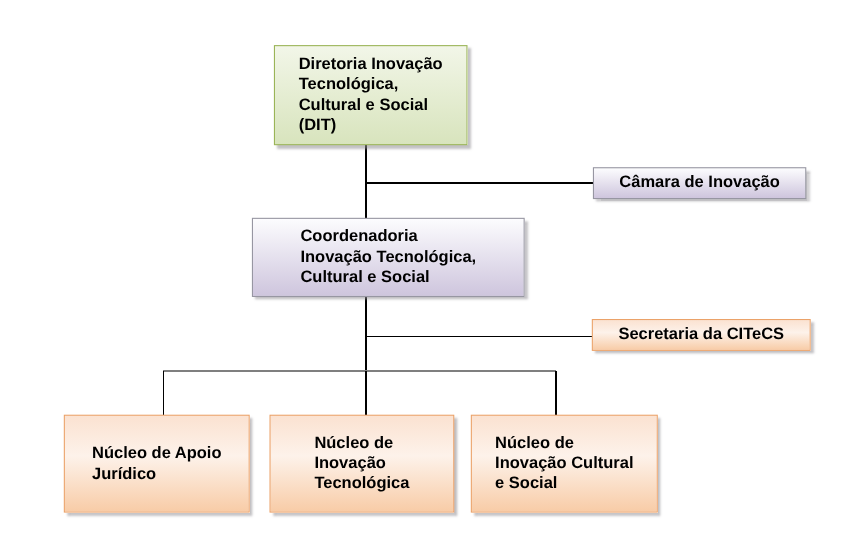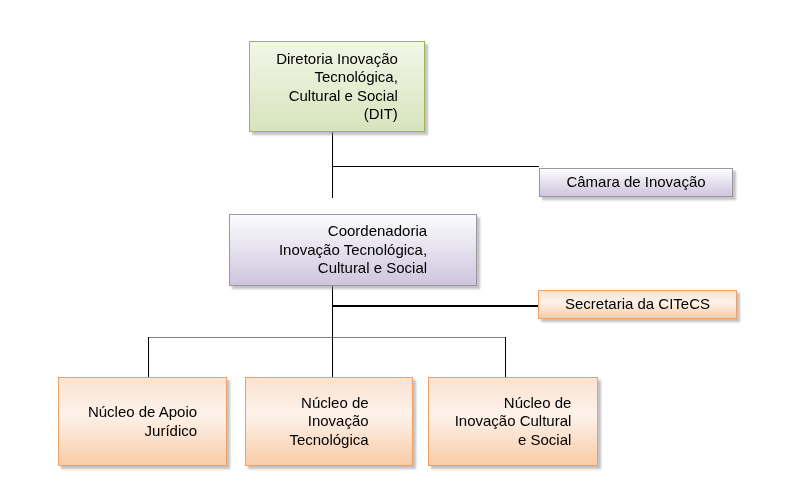--- a/index.html
+++ b/index.html
@@ -29,36 +29,35 @@
   .connectors line.bus {
     stroke: var(--bus-color, #7f7f7f);
     stroke-width: 1.6;
   }
   .node {
     position: absolute;
     box-sizing: border-box;
     display: flex;
     align-items: center;
     justify-content: center;
-    text-align: right;
-    font-weight: normal;
+    text-align: left;
+    font-weight: bold;
     font-size: 15px;
     line-height: 18.5px;
     color: var(--text-color, #000);
     white-space: pre-line;
     box-shadow: 3px 3px 2px rgba(145,143,150,0.55);
   }
   .node.green {
     background: linear-gradient(180deg, var(--green-fill-top) 0%, var(--green-fill-bottom) 100%);
     border: 1.5px solid var(--green-border);
   }
   .node.lavender {
     background: linear-gradient(180deg, var(--lavender-fill-top) 0%, var(--lavender-fill-bottom) 100%);
     border: 1.5px solid var(--lavender-border);
-    margin-top: 16px;
   }
   .node.orange {
     background: linear-gradient(180deg, var(--orange-fill-top) 0%, var(--orange-fill-mid) 42%, var(--orange-fill-bottom) 100%);
     border: 1.5px solid var(--orange-border);
   }
   
   .n-dit          { left: 249px; top:  41px; width: 176px; height: 91px; }
   .n-camara       { left: 539px; top: 152px; width: 194px; height: 29px; }
   .n-coord        { left: 229px; top: 198px; width: 248px; height: 72px; }
   .n-secretaria   { left: 538px; top: 290px; width: 199px; height: 29px; }

